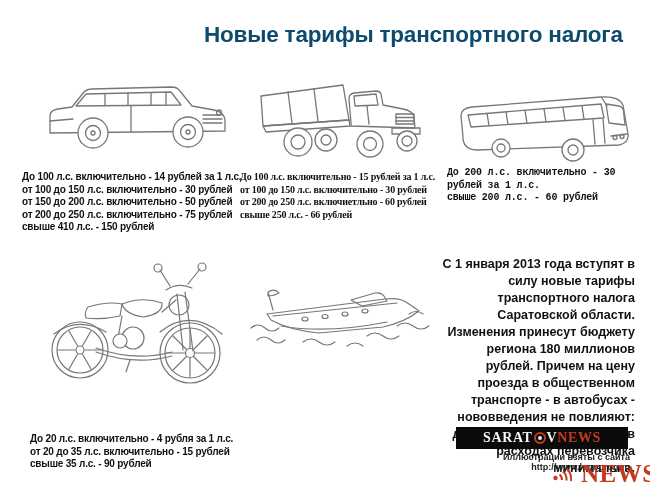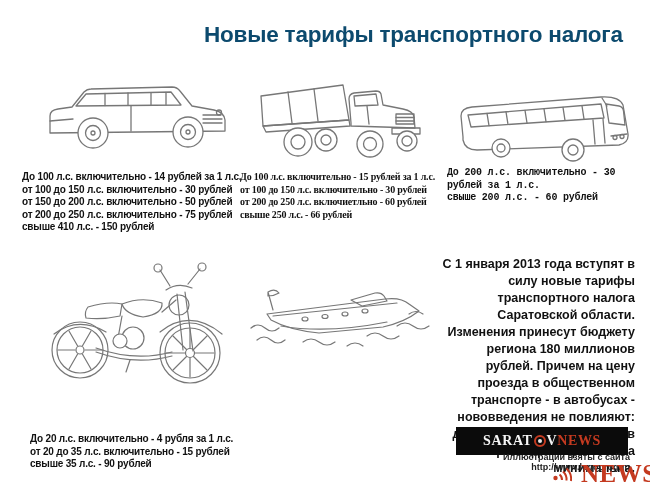--- a/index.html
+++ b/index.html
@@ -6,21 +6,21 @@
   .page{position:relative;width:650px;height:488px;background:#ffffff;overflow:hidden;
         font-family:"Liberation Sans",sans-serif;color:#1a1a1a;}
   .title{position:absolute;left:204px;top:22px;font-size:22.5px;font-weight:600;
          letter-spacing:-0.2px;color:#0c4a6e;white-space:nowrap;}
   .sketch{position:absolute;}
   .sketch svg{display:block;}
   .tariff{position:absolute;font-size:10px;font-weight:bold;line-height:12.5px;
           letter-spacing:-0.2px;color:#111;}
   .para{position:absolute;left:437px;top:256px;width:198px;text-align:right;
         font-weight:bold;font-size:12.5px;line-height:17px;color:#111;}
-  .logo-bar{position:absolute;left:456px;top:427px;width:172px;height:28px;background:#0b0b0b;
+  .logo-bar{position:absolute;left:456px;top:427px;width:172px;height:22px;background:#0b0b0b;
             display:flex;align-items:center;justify-content:center;
             font-family:"Liberation Serif",serif;font-weight:bold;font-size:14px;letter-spacing:0.6px;}
   .logo-white{color:#f4f4f4;}
   .logo-red{color:#c43a20;}
   .logo-o{display:inline-block;width:8px;height:8px;border:2px solid #c43a20;border-radius:50%;
           position:relative;margin:0 1px;background:#0b0b0b;vertical-align:-1px;}
   .logo-o::after{content:"";position:absolute;left:2px;top:2px;width:4px;height:4px;
                  background:#e9e9e9;border-radius:50%;}
   .credit{position:absolute;left:430px;top:452px;width:200px;text-align:right;
           font-size:9px;font-weight:bold;color:#222;}

